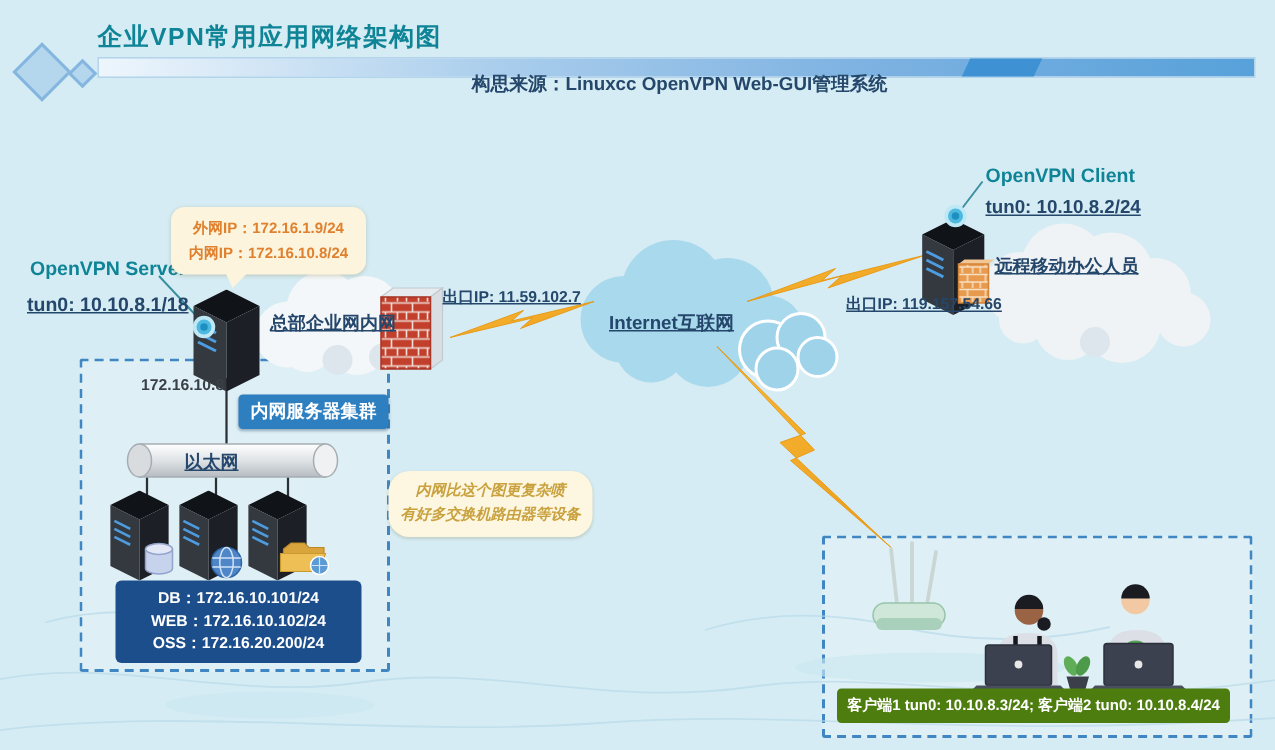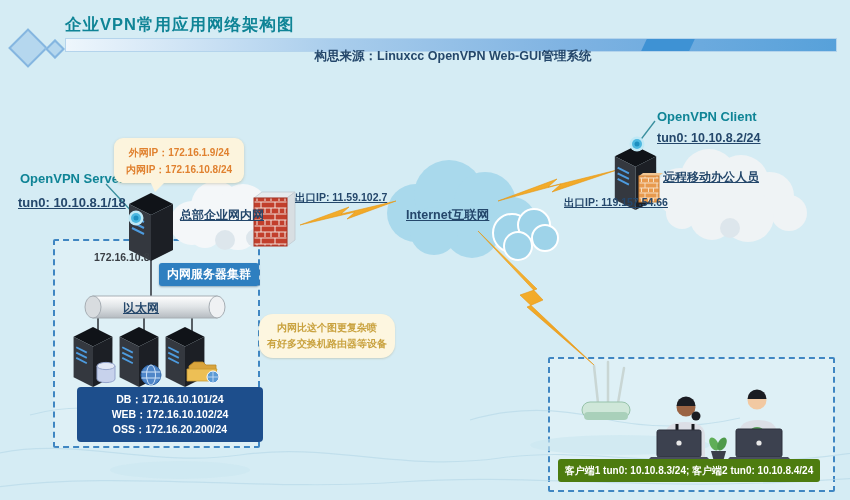--- a/index.html
+++ b/index.html
@@ -21,25 +21,25 @@
   .dashbox{position:absolute;border:2px dashed #3f86c2;background:rgba(255,255,255,.22);border-radius:2px;}
   
   #callout{left:114px;top:138px;width:122px;background:#fcf4dd;border-radius:9px;padding:6px 4px 5px 4px;
            box-shadow:0 1px 3px rgba(120,100,40,.25);text-align:center;}
   #callout .c-line{font-size:10px;font-weight:700;color:#e0812f;line-height:17px;white-space:nowrap;}
   #callout .tail{position:absolute;left:36px;bottom:-9px;width:0;height:0;
                  border-left:5px solid transparent;border-right:11px solid transparent;
                  border-top:11px solid #fcf4dd;}
   #note{left:259px;top:314px;width:132px;background:#fdf6e0;border-radius:14px;padding:6px 2px;
         box-shadow:0 1px 2px rgba(120,100,40,.2);text-align:center;}
-  #note .n-line{font-size:10px;font-weight:700;color:#c9a23f;line-height:16px;white-space:nowrap;}
+  #note .n-line{font-size:10px;font-weight:700;color:#c9a23f;line-height:16px;white-space:nowrap;font-style:italic;}
   
   .badge{position:absolute;background:#2e7fc0;color:#fff;font-weight:700;font-size:12px;
          padding:3px 8px;border-radius:3px;box-shadow:0 1px 2px rgba(0,40,80,.35);white-space:nowrap;}
-  #ip-panel{left:77px;top:387px;width:186px;background:#1d4e8c;border-radius:4px;padding:5px 0;text-align:center;}
+  #ip-panel{left:77px;top:387px;width:164px;background:#1d4e8c;border-radius:4px;padding:5px 0;text-align:center;}
   #ip-panel .p-line{color:#fff;font-size:10.5px;font-weight:700;line-height:15px;white-space:nowrap;}
   #client-bar{left:558px;top:459px;width:262px;height:23px;background:#4d7c0f;border-radius:3px;
               color:#fff;font-size:10px;font-weight:700;line-height:23px;text-align:center;white-space:nowrap;}
   svg{position:absolute;left:0;top:0;}
 </style>
 </head>
 <body>
 
 <div id="canvas">
 

